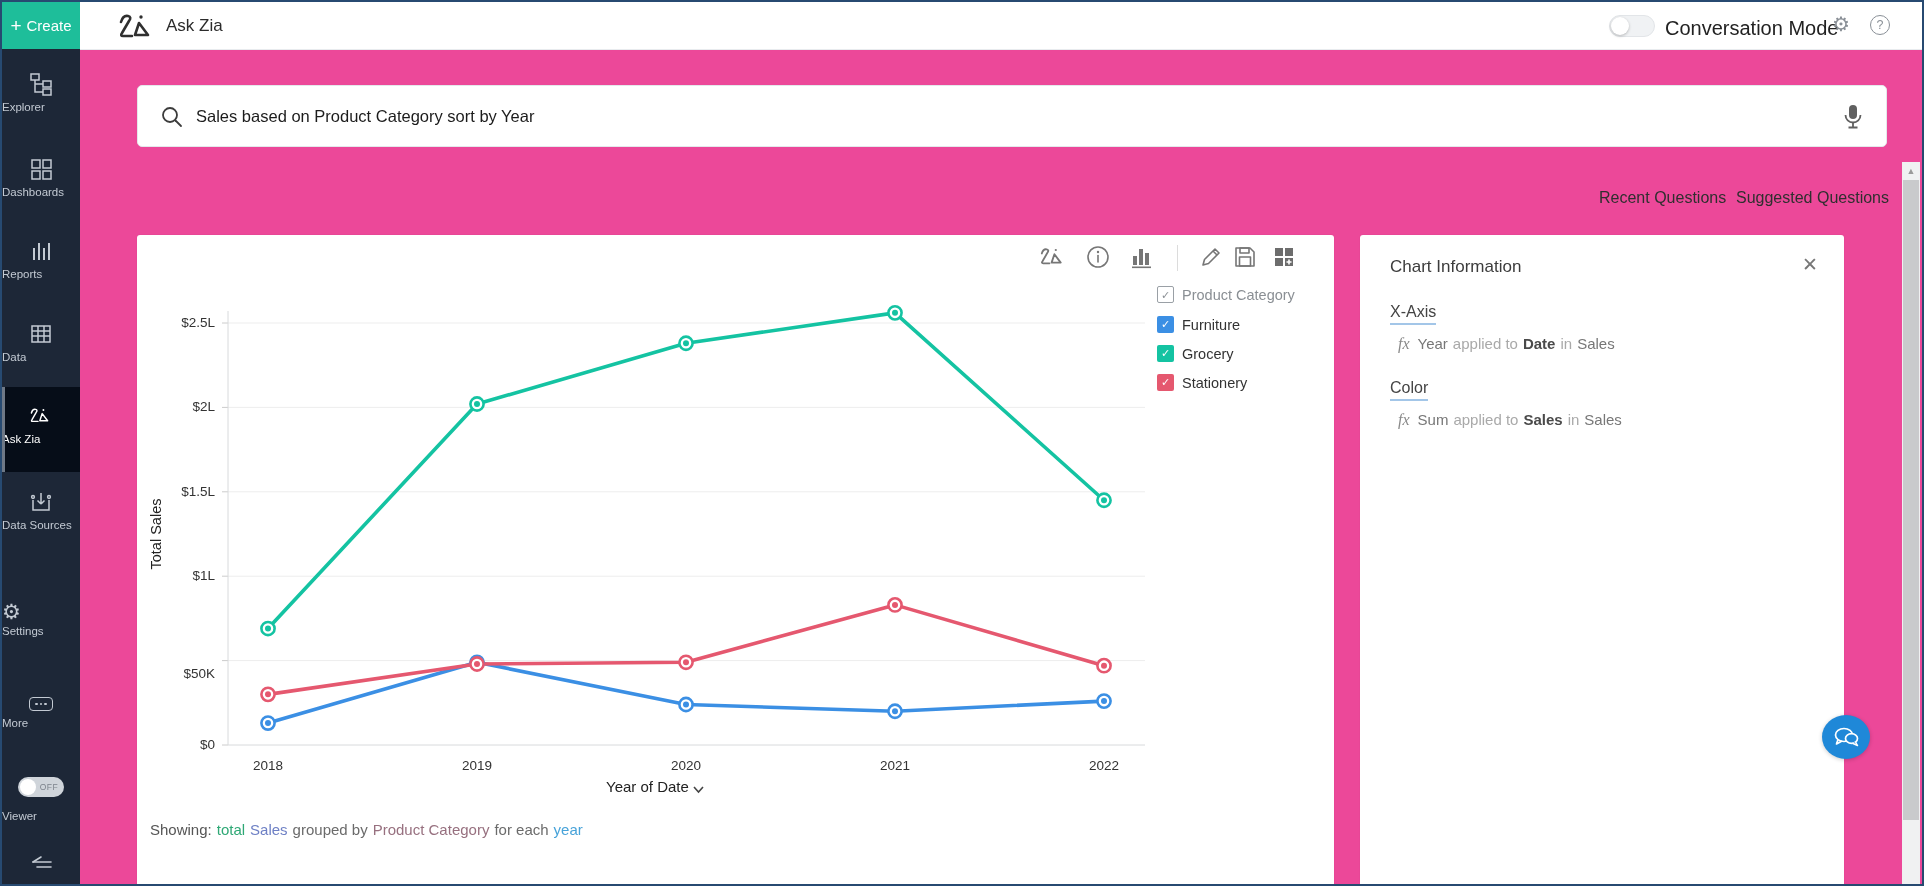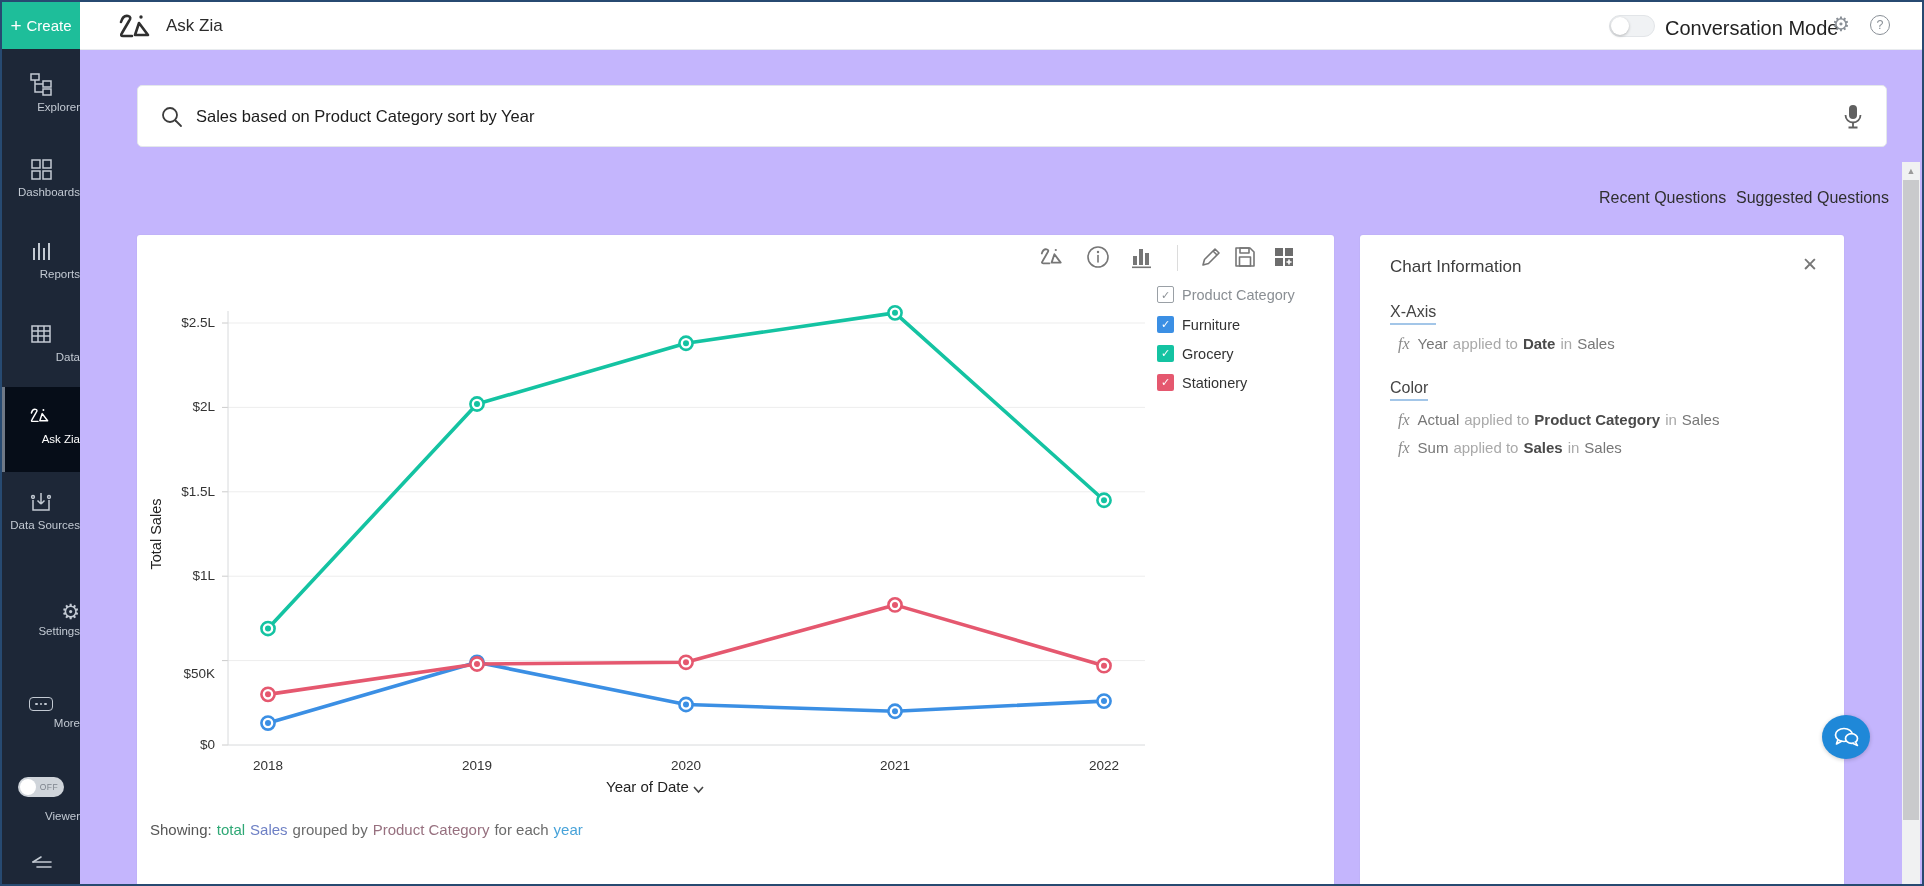--- a/index.html
+++ b/index.html
@@ -5,21 +5,21 @@
   * { margin:0; padding:0; box-sizing:border-box; }
   html,body { background:#fff; }
   body { font-family:"Liberation Sans", sans-serif; }
   .app { position:relative; width:1924px; height:886px; border:2px solid #274a71; overflow:hidden; background:#eff3f6; }
 
   
   .sidebar { position:absolute; left:0; top:0; bottom:0; width:78px; background:#1d2737; z-index:5; }
   .create-btn { position:absolute; left:0; top:0; width:78px; height:47px; background:#1ebe9a; color:#fff;
                 display:flex; align-items:center; justify-content:center; gap:5px; font-size:15px; cursor:pointer; }
   .create-plus { font-size:19px; font-weight:400; line-height:1; }
-  .nav-item { position:absolute; left:0; width:78px; text-align:right; color:#c3cad3; cursor:pointer; }
+  .nav-item { position:absolute; left:0; width:78px; text-align:left; color:#c3cad3; cursor:pointer; }
   .nav-item .nav-icon { display:block; margin:0 auto 4px auto; width:24px; height:24px; }
   .nav-item .nav-label { font-size:11.5px; line-height:1.25; }
   .nav-item.active { background:#060d18; padding-top:17px; height:85px; color:#fff; }
   .nav-item.active::before { content:""; position:absolute; left:0; top:0; bottom:0; width:3px; background:#6e7886; }
   .gear-glyph { font-size:21px; line-height:24px; display:block; }
   .more-box { width:24px; height:14px; border:1.5px solid #c3cad3; border-radius:4px; margin:5px auto 5px auto;
               display:flex; align-items:center; justify-content:center; gap:2px; }
   .more-box i { width:2.5px; height:2.5px; border-radius:50%; background:#c3cad3; display:block; }
   .viewer-toggle { width:46px; height:20px; background:#cfd4da; border-radius:10px; margin:0 auto 12px auto; position:relative; }
   .viewer-toggle .vknob { position:absolute; left:2px; top:2px; width:16px; height:16px; background:#fff; border-radius:50%; }
@@ -33,21 +33,21 @@
   .conv-toggle { position:absolute; left:1529px; top:13px; width:46px; height:22px; border-radius:11px; background:#f0f2f4;
                  border:1px solid #e2e5e8; cursor:pointer; }
   .conv-toggle .knob { position:absolute; left:1px; top:1px; width:18px; height:18px; border-radius:50%; background:#fff;
                        box-shadow:0 1px 3px rgba(0,0,0,.25); }
   .conv-label { position:absolute; left:1585px; top:15px; font-size:20px; color:#222; }
   .hdr-gear { position:absolute; left:1752px; top:12px; font-size:20px; color:#8a9097; cursor:pointer; line-height:1; }
   .hdr-help { position:absolute; left:1790px; top:13px; width:20px; height:20px; border:1.4px solid #8a9097; border-radius:50%;
               color:#8a9097; font-size:12.5px; text-align:center; line-height:18px; cursor:pointer; }
 
   
-  .content { position:absolute; left:78px; top:48px; right:0; bottom:0; background:#c4b5fd;padding-left:32px; }
+  .content { position:absolute; left:78px; top:48px; right:0; bottom:0; background:#ec4899;padding-left:32px; }
 
   .search-bar { position:absolute; left:57px; top:35px; width:1750px; height:62px; background:#fff; border:1px solid #e4e8eb;
                 border-radius:5px; }
   .search-icon { position:absolute; left:22px; top:19px; }
   .search-query { position:absolute; left:58px; top:21px; font-size:16.5px; color:#1c1c1c; white-space:nowrap; }
   .mic-icon { position:absolute; right:22px; top:18px; cursor:pointer; }
 
   .q-tabs { position:absolute; top:139px; font-size:16px; color:#2f2f2f; cursor:pointer; }
   .q-tabs.recent { left:1475px;margin-left:44px; }
   .q-tabs.suggested { left:1656px; }
@@ -370,21 +370,20 @@
       <div class="showing-line" id="showing-line"><span style="color: rgb(85, 85, 85);">Showing:</span><span style="color: rgb(46, 168, 117);">total</span><span style="color: rgb(110, 128, 197);">Sales</span><span style="color: rgb(107, 107, 107);">grouped by</span><span style="color: rgb(151, 112, 127);">Product Category</span><span style="color: rgb(107, 107, 107);">for each</span><span style="color: rgb(72, 163, 217);">year</span></div>
     </div>
 
     <div class="info-panel">
       <div class="ip-title">Chart Information</div>
       <span class="ip-close">✕</span>
       <div id="ip-sections">
           <div><span class="ip-heading">X-Axis</span></div>
           <div class="ip-fx-row"><span class="ip-fx">fx</span><span class="fx-part fx-normal">Year</span><span class="fx-part fx-light">applied to</span><span class="fx-part fx-bold">Date</span><span class="fx-part fx-light">in</span><span class="fx-part fx-normal">Sales</span></div>
           <div><span class="ip-heading">Color</span></div>
-          <div class="ip-fx-row"><span class="ip-fx">fx</span><span class="fx-part fx-normal">Actual</span><span class="fx-part fx-light">applied to</span><span class="fx-part fx-bold">Product Category</span><span class="fx-part fx-light">in</span><span class="fx-part fx-normal">Sales</span></div>
           <div class="ip-fx-row"><span class="ip-fx">fx</span><span class="fx-part fx-normal">Sum</span><span class="fx-part fx-light">applied to</span><span class="fx-part fx-bold">Sales</span><span class="fx-part fx-light">in</span><span class="fx-part fx-normal">Sales</span></div>
         </div>
     </div>
 
     <div class="scrollbar">
       <div class="sb-arrow">▲</div>
       <div class="sb-thumb"></div>
     </div>
 
     <div class="chat-fab">

